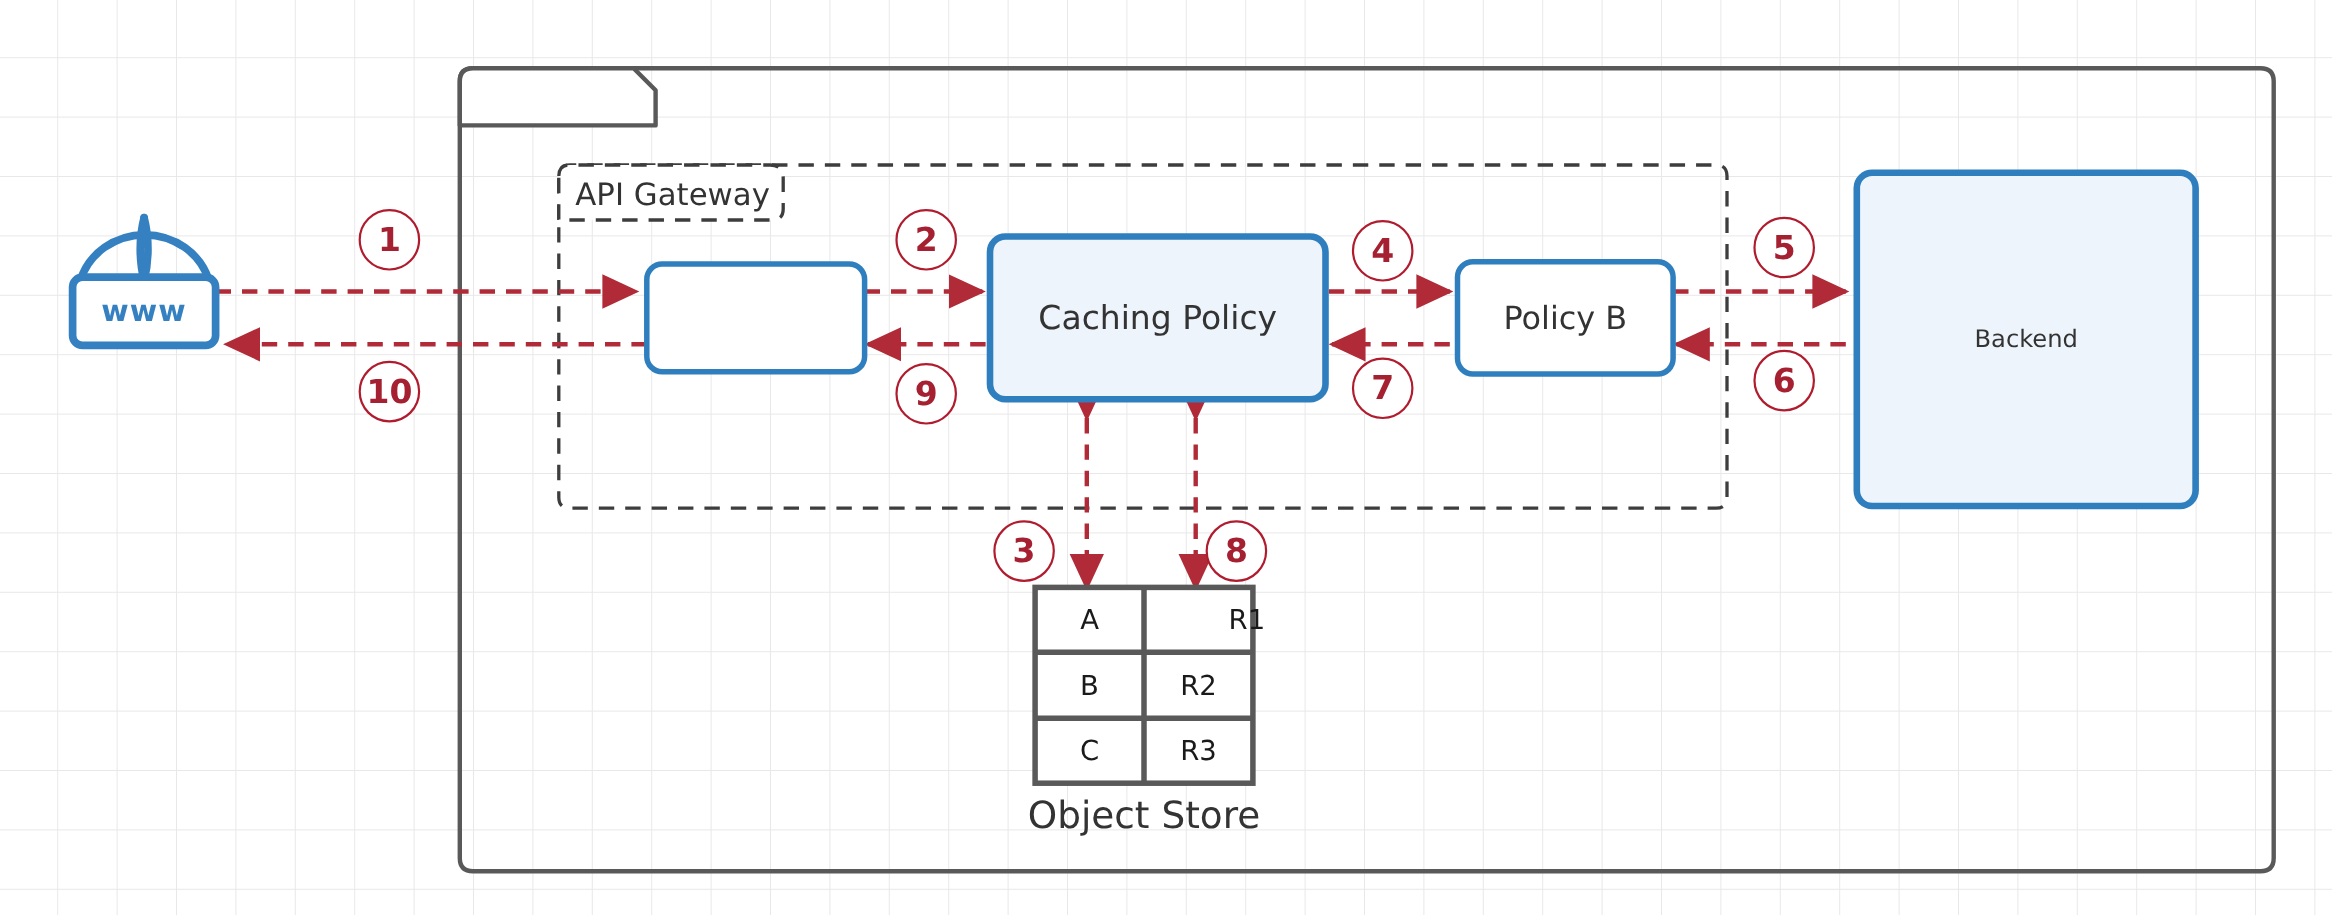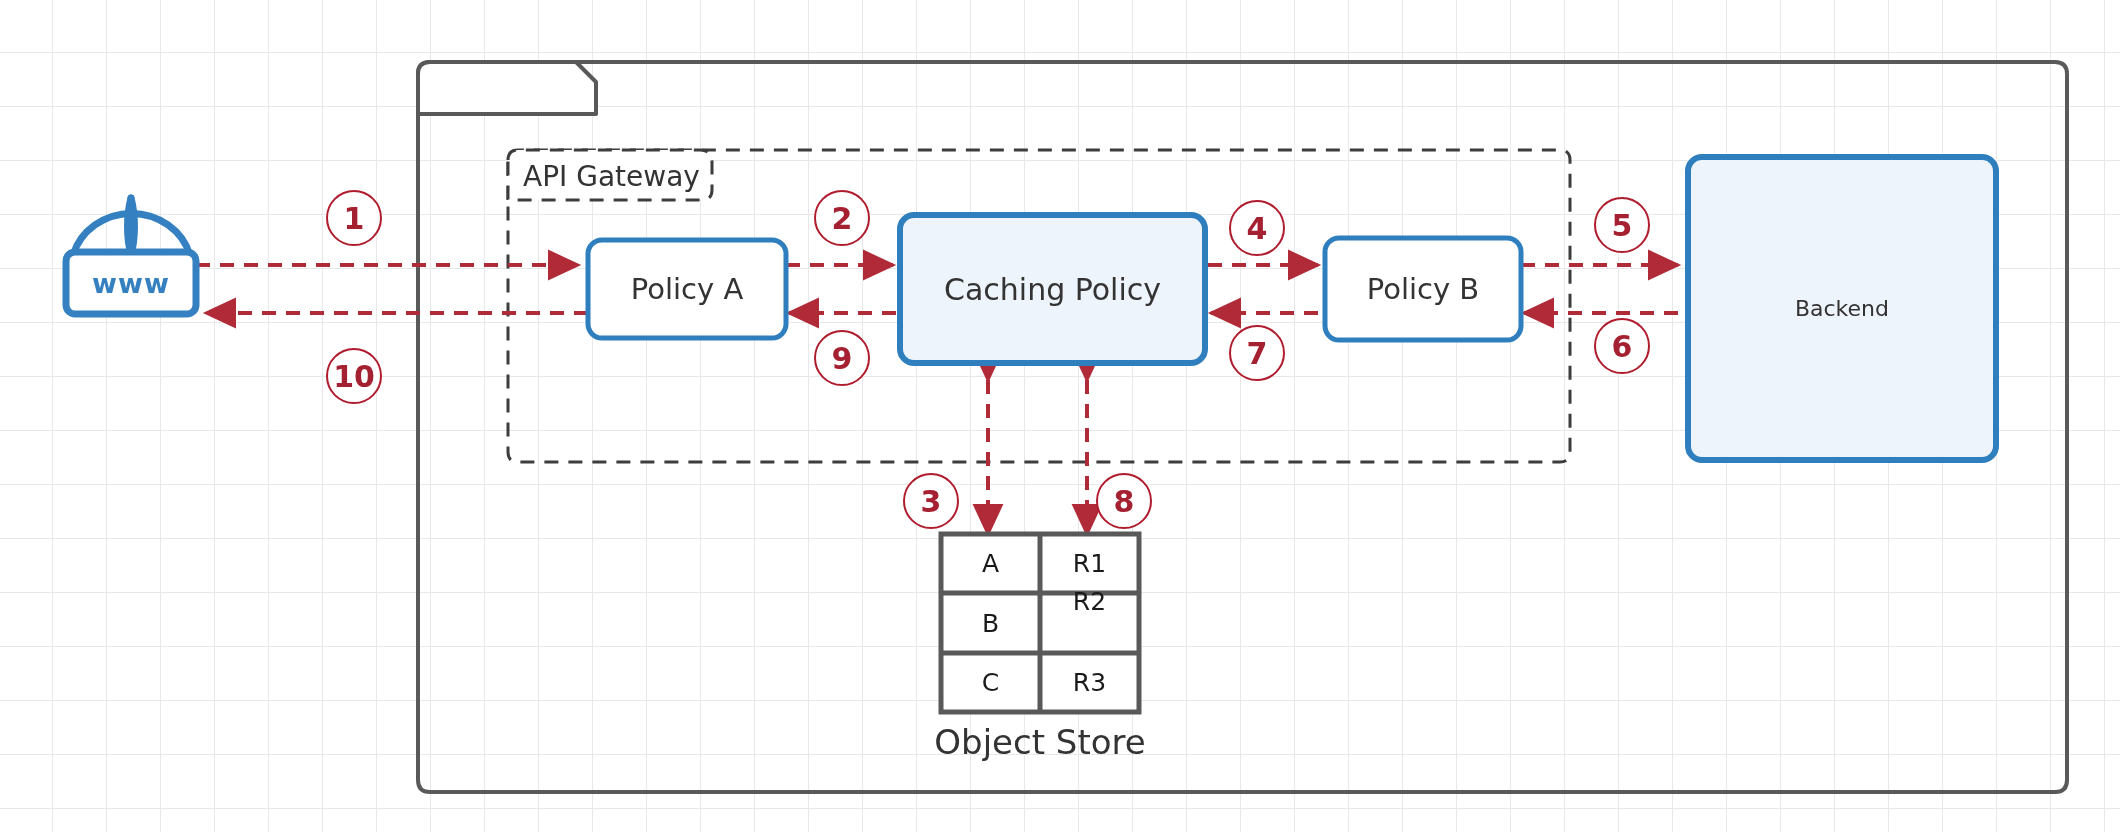--- a/index.html
+++ b/index.html
@@ -134,41 +134,40 @@
       <line x1="941" y1="593" x2="1139" y2="593" stroke="#595959" stroke-width="5"></line>
       <line x1="941" y1="653" x2="1139" y2="653" stroke="#595959" stroke-width="5"></line>
     </g>
   </svg>
 
 
   <div class="node-label" style="left:515px; top:152px; width:190px; height:48px; font-size:28px; justify-content:flex-start; padding-left:8px;">API Gateway</div>
 
   <div class="node-label" style="left:66px; top:252px; width:130px; height:62px; font-size:27px; font-weight:bold; color:#3580c1; letter-spacing:1px;">www</div>
 
-  <div class="node-label" style="left:588px; top:240px; width:198px; height:98px; font-size:29px;">Policy A</div>
 
   <div class="node-label" style="left:900px; top:215px; width:305px; height:148px; font-size:30px;">Caching Policy</div>
 
   <div class="node-label" style="left:1325px; top:238px; width:196px; height:102px; font-size:29px;text-align:center;">Policy B</div>
 
   <div class="node-label" style="left:1688px; top:157px; width:308px; height:303px; font-size:22px;">Backend</div>
 
   <div class="cell-text" style="left:941px; top:534px; width:99px; height:59px;">A</div>
-  <div class="cell-text" style="left:1040px; top:534px; width:99px; height:59px;">R1</div>
+  <div class="cell-text" style="left:1084px; top:534px; width:99px; height:59px;">R1</div>
   <div class="cell-text" style="left:941px; top:593px; width:99px; height:60px;">B</div>
-  <div class="cell-text" style="left:1040px; top:571px; width:99px; height:60px;">R2</div>
+  <div class="cell-text" style="left:1040px; top:593px; width:99px; height:60px;">R2</div>
   <div class="cell-text" style="left:941px; top:653px; width:99px; height:59px;">C</div>
   <div class="cell-text" style="left:1040px; top:653px; width:99px; height:59px;">R3</div>
 
   <div class="node-label" style="left:921px; top:720px; width:238px; height:44px; font-size:34px;">Object Store</div>
 
   <div class="step-num" style="left:326px;  top:190px;">1</div>
   <div class="step-num" style="left:814px;  top:190px;">2</div>
   <div class="step-num" style="left:903px;  top:473px;">3</div>
   <div class="step-num" style="left:1229px; top:200px;">4</div>
   <div class="step-num" style="left:1594px; top:197px;">5</div>
   <div class="step-num" style="left:1594px; top:318px;">6</div>
   <div class="step-num" style="left:1229px; top:325px;">7</div>
   <div class="step-num" style="left:1096px; top:473px;">8</div>
   <div class="step-num" style="left:814px;  top:330px;">9</div>
-  <div class="step-num" style="left:326px;  top:348px;">10</div>
+  <div class="step-num" style="left:326px;  top:328px;">10</div>
 
 </div>
 
 </body></html>

